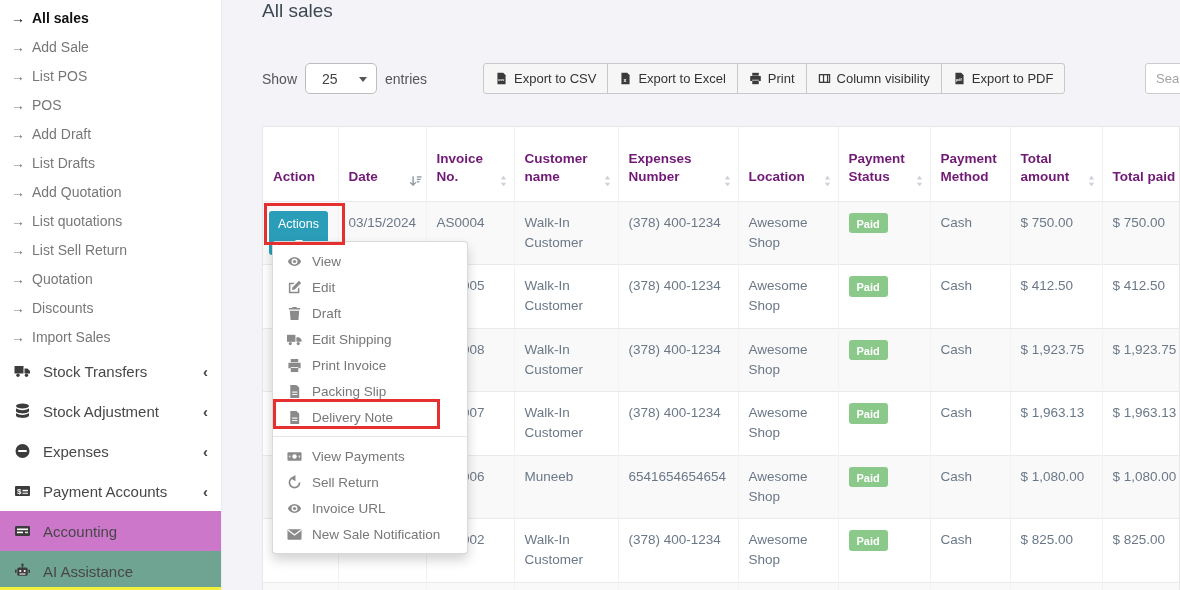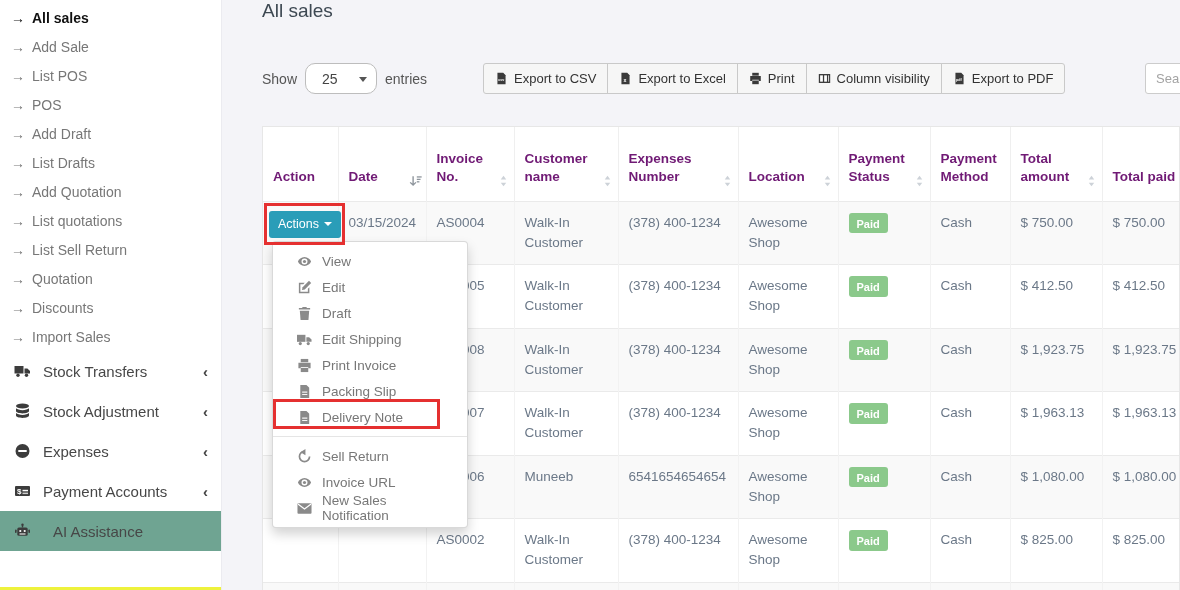--- a/index.html
+++ b/index.html
@@ -21,21 +21,21 @@
   .side-module .micon svg { width:100%; height:100%; }
   .side-module .chev { margin-left:auto; font-size:15px; color:#444; font-weight:bold; line-height:1; }
   .yellow-strip { position:absolute; bottom:0; left:0; width:100%; height:3px; background:var(--c-strip); }
 
   
   .content { flex:1; background:#f4f4f8; position:relative; }
   .page-title { position:absolute; left:40px; top:0; margin:0; font-size:19px; font-weight:400; color:#3d4852; }
 
   .controls { position:absolute; left:40px; right:0; top:63px; height:32px; }
   .length { position:absolute; left:0; top:0; display:flex; align-items:center; font-size:14px; color:#555; gap:8px; }
-  .select-box { width:72px; height:31px; border:1px solid #bdbdbd; border-radius:10px; background:#fff; display:flex; align-items:center; padding-left:16px; position:relative; font-size:14px; color:#444; cursor:pointer; }
+  .select-box { width:72px; height:31px; border:1px solid #bdbdbd; border-radius:5px; background:#fff; display:flex; align-items:center; padding-left:16px; position:relative; font-size:14px; color:#444; cursor:pointer; }
   .select-box .tri { position:absolute; right:9px; top:13px; width:0; height:0; border:4px solid transparent; border-top:5px solid #555; }
   .btn-group { position:absolute; left:221px; top:0; display:flex; }
   .dt-btn { height:31px; background:#f6f6f6; border:1px solid #c9c9c9; margin-left:-1px; display:flex; align-items:center; gap:6px; padding:0 11px; font-size:13px; color:#333; cursor:pointer; font-family:inherit; white-space:nowrap; }
   .dt-btn:first-child { border-radius:3px 0 0 3px; margin-left:0; }
   .dt-btn:last-child { border-radius:0 3px 3px 0; }
   .dt-btn .bicon { width:13px; height:13px; color:#3a3a3a; display:inline-flex; flex:none; }
   .dt-btn .bicon svg { width:100%; height:100%; }
   .search-input { position:absolute; left:883px; top:0; width:130px; height:31px; border:1px solid #ccc; border-radius:3px; padding:0 10px; font-size:13px; color:#444; background:#fff; font-family:inherit; }
   .search-input::placeholder { color:#a3a3a3; }
 
@@ -45,28 +45,28 @@
   thead tr { border-bottom:1px solid #dcdcdc; }
   th { vertical-align:bottom; text-align:left; font-weight:bold; color:#701a75; padding:10px 10px 14px; position:relative; border-left:1px solid #efefef; height:74px; line-height:1.35; font-size:13.5px; }
   th:first-child { border-left:none; }
   .sort-icon { position:absolute; right:4px; bottom:13px; width:13px; height:14px; color:#cdd2d8; }
   .sort-icon svg { width:100%; height:100%; }
   .sort-icon.desc { color:#8e959c; }
   td { vertical-align:top; padding:11px 10px; border-left:1px solid #f2f2f2; border-top:1px solid #eaeaea; line-height:1.5; height:57px; }
   td:first-child { border-left:none; }
   tbody tr.odd { background:#f9f9f9; }
   td.action-cell { padding:9px 6px; }
-  .actions-btn { border:none; border-radius:3px; color:#fff; font-size:12.5px; padding:6px 9px 7px; display:inline-flex; align-items:center; gap:5px; cursor:pointer; font-family:inherit; }
+  .actions-btn { border:none; border-radius:3px; color:#fff; font-size:12.5px; padding:6px 9px 7px; display:inline-flex; align-items:center; gap:5px; cursor:pointer; font-family:inherit;flex-direction:column; }
   .actions-btn.open { background:var(--c-open); }
   .caret { width:0; height:0; border:4px solid transparent; border-top:4px solid #fff; margin-top:4px; }
   .badge { display:inline-block; background:var(--c-paid); color:#fff; font-size:11px; font-weight:bold; padding:3px 8px 1px; border-radius:3px; }
 
   
   .dropdown-menu { position:absolute; left:50px; top:241px; width:196px; background:#fff; border:1px solid rgba(0,0,0,.15); border-radius:4px; box-shadow:0 6px 12px rgba(0,0,0,.175); padding:6px 0; z-index:5; }
-  .dd-item { display:flex; align-items:center; gap:10px; padding:4px 24px; font-size:13.5px; color:#777; height:26px; cursor:pointer; }
+  .dd-item { display:flex; align-items:center; gap:10px; padding:4px 14px; font-size:13.5px; color:#777; height:26px; cursor:pointer; }
   .dd-item .dicon { width:15px; height:15px; color:#8a8a8a; flex:none; display:inline-flex; }
   .dd-item .dicon svg { width:100%; height:100%; }
   .dd-divider { height:1px; background:#e5e5e5; margin:6px 0; }
 
   
   .anno { position:absolute; border:3px solid var(--c-anno); z-index:10; pointer-events:none; }
   #anno-actions  { left:42px; top:203px; width:81px; height:42px; }
   #anno-delivery { left:51px; top:399px; width:167px; height:30px; }
 </style>
 </head>
@@ -163,21 +163,32 @@
             <svg viewBox="0 0 16 16" fill="currentColor">
               <rect x=".5" y="3" width="15" height="10" rx="1"></rect>
               <text x="2.6" y="10.9" font-size="8" fill="#fff" font-weight="bold" font-family="sans-serif">$</text>
               <rect x="8" y="6.8" width="5.5" height="1.5" fill="#fff"></rect>
               <rect x="8" y="9.6" width="5.5" height="1.5" fill="#fff" opacity=".75"></rect>
             </svg>
           </span>
           <span>Payment Accounts</span>
           <span class="chev">‹</span>
         </div>
-        <div class="side-module" style="background: rgb(111, 164, 146); gap: 10px;">
+        <div class="side-module" style="background: rgb(205, 119, 203);">
+          <span class="micon">
+            <svg viewBox="0 0 16 16" fill="currentColor">
+              <rect x=".5" y="3" width="15" height="10" rx="1.2"></rect>
+              <rect x="2.5" y="5.5" width="11" height="1.6" fill="#fff"></rect>
+              <rect x="2.5" y="8.6" width="6" height="1.6" fill="#fff"></rect>
+              <rect x="10.5" y="8.6" width="3" height="1.6" fill="#fff" opacity=".85"></rect>
+            </svg>
+          </span>
+          <span>Accounting</span>
+        </div>
+        <div class="side-module" style="background: rgb(111, 164, 146);">
           <span class="micon">
             <svg viewBox="0 0 16 16" fill="currentColor">
               <rect x="2.8" y="4.5" width="10.4" height="8.2" rx="1.5"></rect>
               <rect x="7.3" y="2.2" width="1.4" height="2.3"></rect>
               <circle cx="8" cy="1.7" r="1.2"></circle>
               <rect x=".5" y="6.5" width="1.6" height="3.6" rx=".8"></rect>
               <rect x="13.9" y="6.5" width="1.6" height="3.6" rx=".8"></rect>
               <circle cx="5.8" cy="8" r="1.1" fill="#fff"></circle>
               <circle cx="10.2" cy="8" r="1.1" fill="#fff"></circle>
               <rect x="5" y="10.4" width="6" height="1.2" fill="#fff" opacity=".85"></rect>
@@ -465,20 +476,31 @@
               <path d="M3.5 1H10l3 3v11H3.5z"></path>
               <path d="M10 1l3 3h-3z" opacity=".45"></path>
               <path fill="#fff" opacity=".9" d="M5.5 8h5.5v1.2H5.5zm0 2.6h5.5v1.2H5.5z"></path>
             </svg>
           </span>
           <span>Delivery Note</span>
         </div>
         <div class="dd-divider"></div>
         <div class="dd-item">
           <span class="dicon">
+            <svg viewBox="0 0 16 16" fill="currentColor">
+              <rect x=".5" y="3.5" width="15" height="9" rx="1"></rect>
+              <circle cx="8" cy="8" r="2.4" fill="#fff"></circle>
+              <rect x="2" y="7" width="1.6" height="2" fill="#fff" opacity=".8"></rect>
+              <rect x="12.4" y="7" width="1.6" height="2" fill="#fff" opacity=".8"></rect>
+            </svg>
+          </span>
+          <span>View Payments</span>
+        </div>
+        <div class="dd-item">
+          <span class="dicon">
             <svg viewBox="0 0 16 16">
               <path d="M13.4 8A5.4 5.4 0 1 1 8 2.6" fill="none" stroke="currentColor" stroke-width="1.8"></path>
               <path fill="currentColor" d="M9 0L3.8 3.4 9 6.6z"></path>
             </svg>
           </span>
           <span>Sell Return</span>
         </div>
         <div class="dd-item">
           <span class="dicon">
             <svg viewBox="0 0 16 16" fill="currentColor">
@@ -488,20 +510,20 @@
           </span>
           <span>Invoice URL</span>
         </div>
         <div class="dd-item">
           <span class="dicon">
             <svg viewBox="0 0 16 16" fill="currentColor">
               <rect x=".5" y="2.5" width="15" height="11" rx="1"></rect>
               <path d="M1 3.2l7 5.3 7-5.3" fill="none" stroke="#fff" stroke-width="1.3"></path>
             </svg>
           </span>
-          <span>New Sales Notification</span>
+          <span>New Sale Notification</span>
         </div>
       </div>
 
     <div class="anno" id="anno-actions"></div>
     <div class="anno" id="anno-delivery"></div>
   </main>
 </div>
 
 </body></html>

